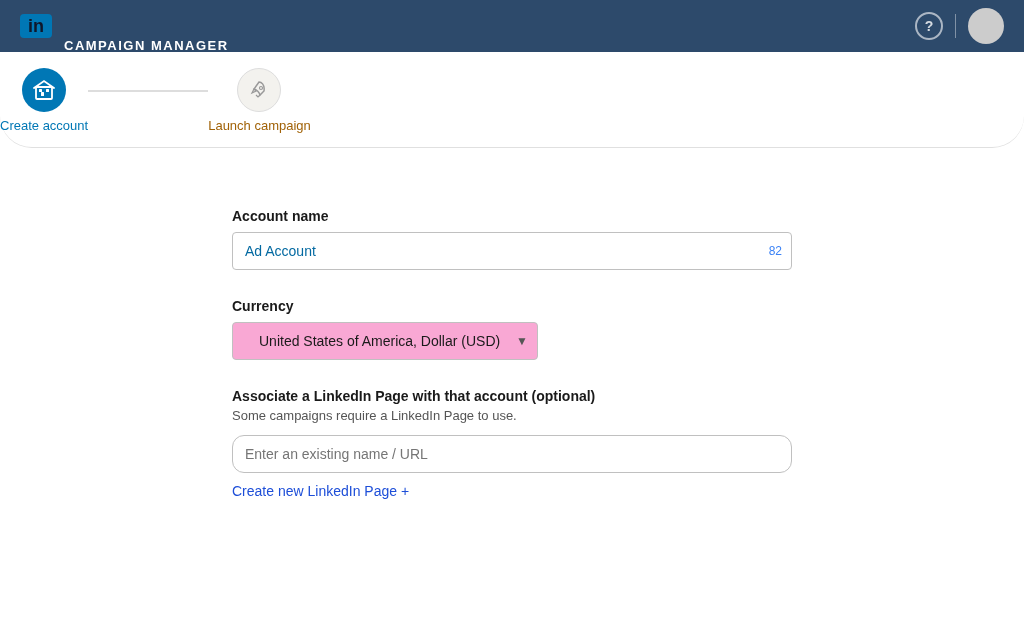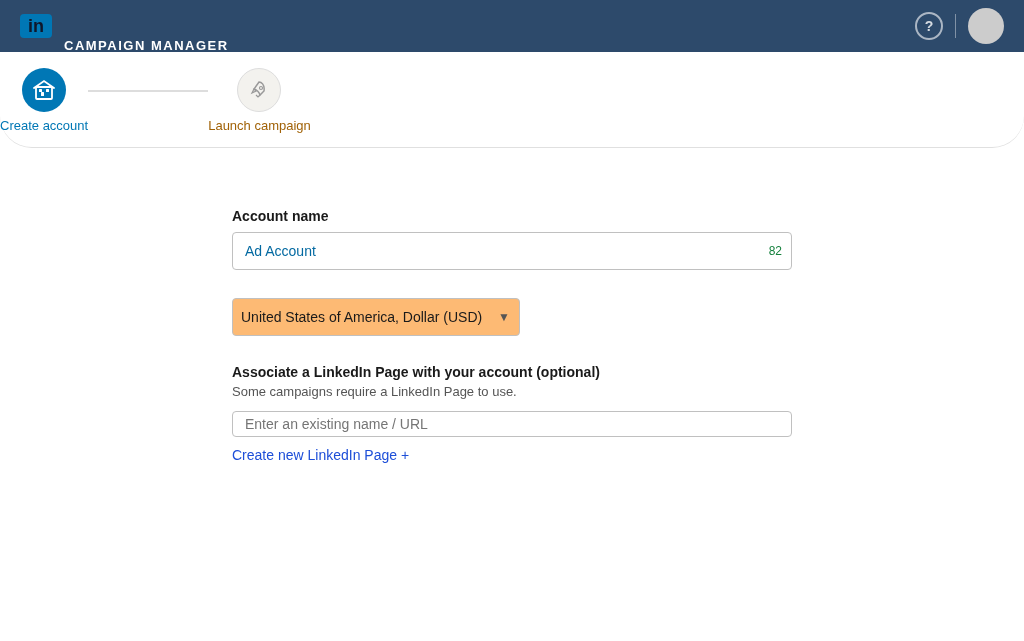--- a/index.html
+++ b/index.html
@@ -184,35 +184,35 @@
       font-size: 14px;
       color: #0369a1;
       outline: none;
     }
     .char-count {
       position: absolute;
       right: 10px;
       top: 50%;
       transform: translateY(-50%);
       font-size: 12px;
-      color: #15803d;
+      color: #3b82f6;
     }
 
     .select-wrapper {
       position: relative;
       display: inline-block;
     }
     .currency-select {
       appearance: none;
       border: 1px solid #c0c0c0;
       border-radius: 4px;
-      padding: 10px 36px 10px 8px;
+      padding: 10px 36px 10px 26px;
       font-size: 14px;
       color: #1a1a1a;
-      background: #fdba74;
+      background: #f9a8d4;
       cursor: pointer;
       outline: none;
       min-width: 280px;
     }
     .select-arrow {
       position: absolute;
       right: 10px;
       top: 50%;
       transform: translateY(-50%);
       pointer-events: none;
@@ -233,22 +233,22 @@
     }
     .section-subtitle {
       font-size: 13px;
       color: #555;
       margin-bottom: 12px;
     }
 
     .url-input {
       width: 100%;
       border: 1px solid #c0c0c0;
-      border-radius: 4px;
-      padding: 4px 12px;
+      border-radius: 12px;
+      padding: 10px 12px;
       font-size: 14px;
       color: #999;
       outline: none;
       background: white;
     }
 
     .create-page-link {
       color: #1d4ed8;
       font-size: 14px;
       text-decoration: none;
@@ -318,34 +318,35 @@
 
     <div class="field-group">
       <label class="field-label">Account name</label>
       <div class="input-wrapper">
         <input type="text" class="text-input" value="Ad Account" style="">
         <span class="char-count">82</span>
       </div>
     </div>
 
     <div class="field-group">
+      <label class="field-label">Currency</label>
       <div class="select-wrapper">
         <select class="currency-select">
           <option>United States of America, Dollar (USD)</option>
           <option>Euro (EUR)</option>
           <option>British Pound (GBP)</option>
           <option>Canadian Dollar (CAD)</option>
           <option>Australian Dollar (AUD)</option>
         </select>
         <span class="select-arrow">▼</span>
       </div>
     </div>
 
     <div class="field-group">
-      <div class="section-title">Associate a LinkedIn Page with your account (optional)</div>
+      <div class="section-title">Associate a LinkedIn Page with that account (optional)</div>
       <div class="section-subtitle">Some campaigns require a LinkedIn Page to use.</div>
       <input type="text" class="url-input" placeholder="Enter an existing name / URL" style="">
       <a class="create-page-link">Create new LinkedIn Page +</a>
     </div>
 
   </div>
 
 </div>
 
 </body></html>

